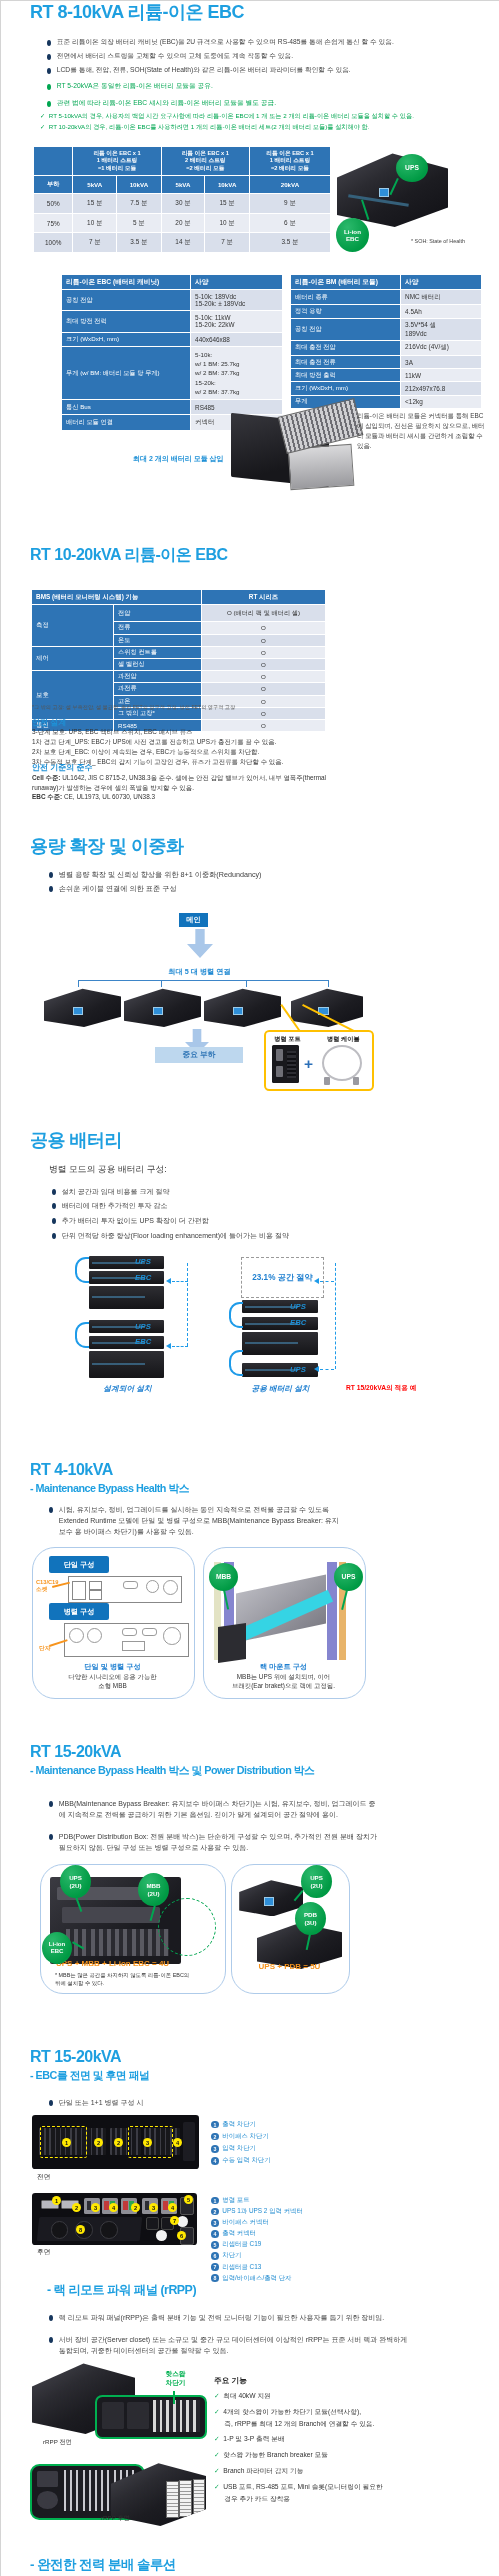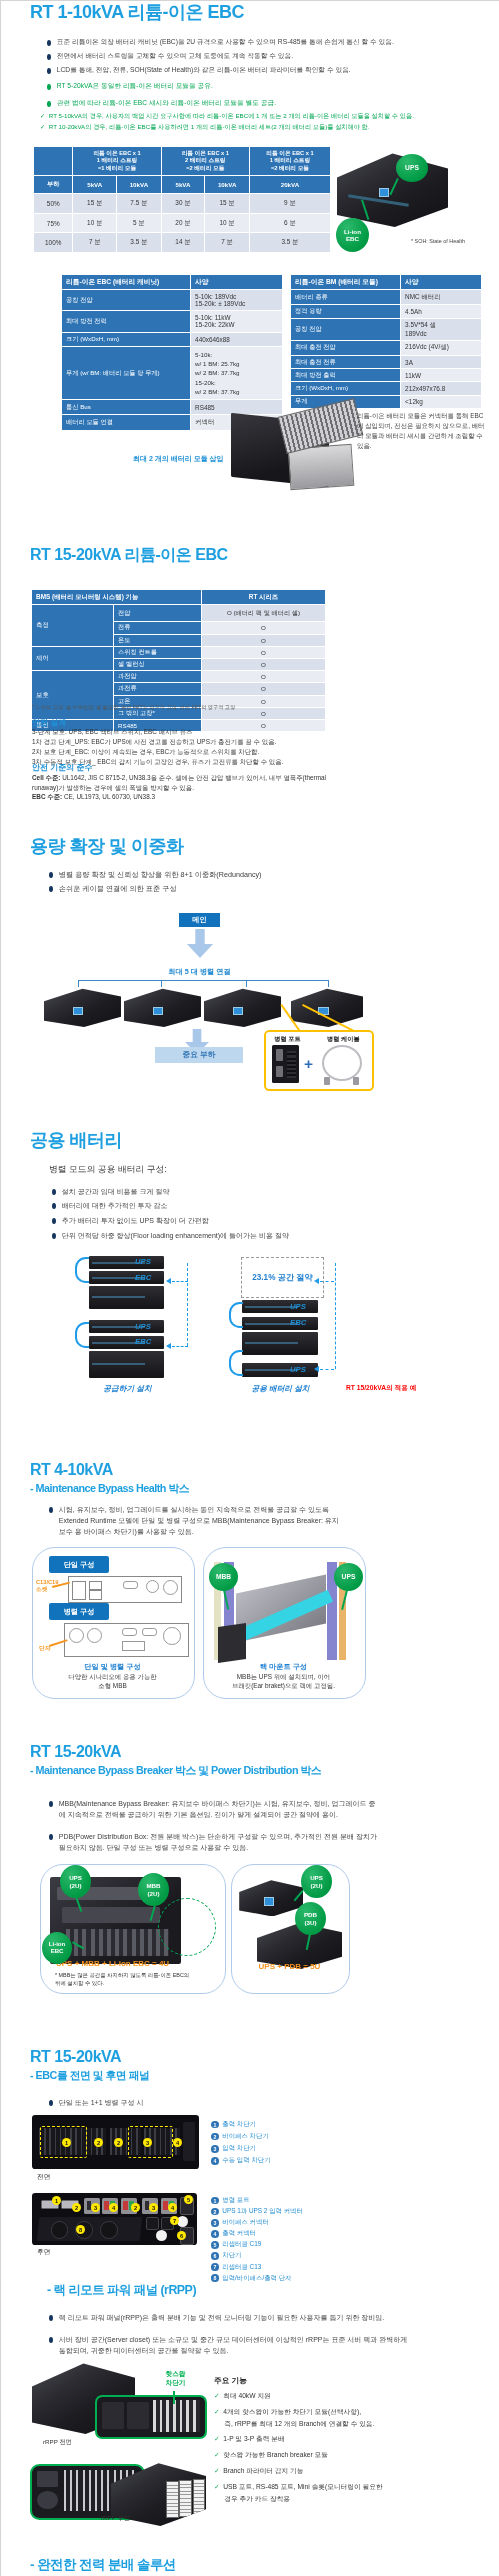--- a/index.html
+++ b/index.html
@@ -68,21 +68,21 @@
   .connblock { position:absolute; background:#8f8f96; border-radius:1.5px; }
   .connblock i { position:absolute; top:2.6px; width:4.6px; height:9.3px; display:block; }
   .whitecirc { position:absolute; border-radius:50%; background:#f2f2f2; }
   .yline { position:absolute; height:1.5px; background:#ffc000; transform-origin:0 0; }
 </style>
 </head>
 <body>
 
 <div id="page">
 
-  <div class="abs sec-title" style="left:30px; top:3.1px; font-size:18px;">RT 1-10kVA 리튬-이온 EBC</div>
+  <div class="abs sec-title" style="left:30px; top:3.1px; font-size:18px;">RT 8-10kVA 리튬-이온 EBC</div>
 
   <div class="abs bullet" style="left:47px; top:38px; width:422px; font-size:6.7px;">
     <span class="dot"></span>
       <span>표준 리튬이온 외장 배터리 캐비닛 (EBC)을 2U 규격으로 사용할 수 있으며 RS-485를 통해 손쉽게 통신 할 수 있음.</span>
   </div>
   <div class="abs bullet" style="left:47px; top:52px; width:422px; font-size:6.7px;">
     <span class="dot"></span>
       <span>전면에서 배터리 스트링을 교체할 수 있으며 교체 도중에도 계속 작동할 수 있음.</span>
   </div>
   <div class="abs bullet" style="left:47px; top:66px; width:422px; font-size:6.7px;">
@@ -260,21 +260,21 @@
         </tr>
   </tbody>
     </table>
 
   <div class="abs" style="left:231px; top:418px; width:98px; height:64px; background:linear-gradient(160deg,#37373d,#17171b 70%); transform:skewY(6deg); border-radius:1.5px;"></div>
   <div class="abs" style="left:289px; top:446px; width:62px; height:40px; background:linear-gradient(#d9d9db,#9a9a9e); border:0.5px solid #777; transform:rotate(-4deg);"></div>
   <div class="abs" style="left:281px; top:407px; width:77px; height:36px; background:repeating-linear-gradient(90deg,#cfcfd2 0 2.6px,#6e6e74 2.6px 4.6px); border:0.5px solid #666; transform:rotate(-14deg);"></div>
   <div class="abs" style="left:133px; top:454px; font-size:7px; color:#1e90d6; font-weight:bold;">최대 2 개의 배터리 모듈 삽입</div>
   <div class="abs" style="left:357px; top:411px; width:130px; font-size:6.4px; color:#3c3c3c; line-height:1.55;">리튬-이온 배터리 모듈은 커넥터를 통해 EBC에 삽입되며, 전선은 필요하지 않으므로, 배터리 모듈과 배터리 섀시를 간편하게 조립할 수 있음.</div>
 
-  <div class="abs sec-title" style="left:30px; top:547px; font-size:16px;">RT 15-20kVA 리튬-이온 EBC</div>
+  <div class="abs sec-title" style="left:30px; top:547px; font-size:16px;">RT 10-20kVA 리튬-이온 EBC</div>
 
   <table class="tbl" style="left:31px; top:589px; width:293px;">
     <colgroup>
         <col style="width:81px">
         <col style="width:87px">
         <col style="width:123px">
       </colgroup>
     <tbody>
         <tr>
       <th colspan="2" class="hblue" style="font-size:6.4px; text-align:left; padding:2.6px 4.1px;">BMS (배터리 모니터링 시스템) 기능</th>
@@ -346,21 +346,21 @@
   <div class="abs sec-title" style="left:30px; top:837px; font-size:18px;">용량 확장 및 이중화</div>
   <div class="abs bullet" style="left:49px; top:870px; width:392px; font-size:7.2px;">
     <span class="dot"></span>
       <span>병렬 용량 확장 및 신뢰성 향상을 위한  8+1 이중화(Redundancy)</span>
   </div>
   <div class="abs bullet" style="left:49px; top:884px; width:392px; font-size:7.2px;">
     <span class="dot"></span>
       <span>손쉬운 케이블 연결에 의한 표준 구성</span>
   </div>
 
-  <div class="abs" style="left:179px; top:913px; width:41px; height:14.4px; background:#1273bc; color:#fff; font-weight:bold; font-size:7.2px; display:flex; align-items:center; justify-content:center;">메인</div>
+  <div class="abs" style="left:179px; top:913px; width:29px; height:14.4px; background:#1273bc; color:#fff; font-weight:bold; font-size:7.2px; display:flex; align-items:center; justify-content:center;">메인</div>
   <div class="bigarrow" style="left:187px; top:929px; width:26px; height:29px;"></div>
   <div class="abs" style="left:131px; top:967px; width:137px; text-align:center; font-size:7.2px; font-weight:bold; color:#1e88d2;">최대 5 대 병렬 연결</div>
 
   <div class="abs" style="left:78px; top:980px; width:250px; border-top:1.3px solid #3d85c8;"></div>
   <div class="abs" style="left:78px; top:980px; width:1.3px; height:7.2px; background:#3d85c8;"></div>
   <div class="abs" style="left:161px; top:980px; width:1.3px; height:7.2px; background:#3d85c8;"></div>
   <div class="abs" style="left:246px; top:980px; width:1.3px; height:7.2px; background:#3d85c8;"></div>
   <div class="abs" style="left:328px; top:980px; width:1.3px; height:7.2px; background:#3d85c8;"></div>
 
   <div class="iso" style="left:44px;  top:988px; width:77px; height:39px;">
@@ -424,21 +424,21 @@
   <span class="ulabel" style="left:135px; top:1322px; font-size:7.7px;">UPS</span>
   <div class="runit" style="left:89px; top:1336px; width:75px; height:13.4px;"></div>
   <span class="ulabel" style="left:135px; top:1337px; font-size:7.7px;">EBC</span>
   <div class="runit" style="left:89px; top:1351px; width:75px; height:27px;"></div>
   <div class="curve" style="left:75px; top:1322px;"></div>
   <div class="dashV" style="left:187px; top:1263px; height:83px;"></div>
   <div class="dashH" style="left:172px; top:1281px; width:15.5px;"></div>
   <div class="triL" style="left:166px; top:1278px;"></div>
   <div class="dashH" style="left:172px; top:1346px; width:15.5px;"></div>
   <div class="triL" style="left:166px; top:1343px;"></div>
-  <div class="abs" style="left:89px; top:1384px; width:77px; text-align:center; font-size:7.7px; font-weight:bold; font-style:italic; color:#1e7fd0;">공급하기 설치</div>
+  <div class="abs" style="left:89px; top:1384px; width:77px; text-align:center; font-size:7.7px; font-weight:bold; font-style:italic; color:#1e7fd0;">설계되어 설치</div>
 
   <div class="abs" style="left:241px; top:1257px; width:81px; height:39px; border:1px dashed #9a9a9a; display:flex; align-items:center; justify-content:center; font-size:8.2px; font-weight:bold; color:#1e7fd0;">23.1% 공간 절약</div>
   <div class="runit" style="left:242px; top:1300px; width:76px; height:13.4px;"></div>
   <span class="ulabel" style="left:290px; top:1302px; font-size:7.7px;">UPS</span>
   <div class="runit" style="left:242px; top:1317px; width:76px; height:13.4px;"></div>
   <span class="ulabel" style="left:290px; top:1318px; font-size:7.7px;">EBC</span>
   <div class="runit" style="left:242px; top:1332px; width:76px; height:23px;"></div>
   <div class="runit" style="left:242px; top:1363px; width:76px; height:14.4px;"></div>
   <span class="ulabel" style="left:290px; top:1365px; font-size:7.7px;">UPS</span>
   <div class="curve" style="left:229px; top:1302px;"></div>
@@ -497,21 +497,21 @@
   </div>
   <div class="goval" style="left:209px; top:1563px; width:29px; height:28px; font-size:6.7px;">MBB</div>
   <div class="goval" style="left:334px; top:1563px; width:29px; height:28px; font-size:6.7px;">UPS</div>
   <div class="stem" style="left:223px; top:1590px; width:1.5px; height:19.6px; transform:rotate(-12deg);"></div>
   <div class="stem" style="left:346px; top:1590px; width:1.5px; height:19.6px; transform:rotate(14deg);"></div>
   <div class="abs" style="left:203px; top:1662px; width:161px; text-align:center; font-size:7.2px; font-weight:bold; color:#1e7fd0;">랙 마운트 구성</div>
   <div class="abs pre" style="left:203px; top:1672px; width:161px; text-align:center; font-size:6.4px; color:#333; line-height:1.45;">MBB는 UPS 위에 설치되며, 이어
 브래킷(Ear braket)으로 랙에 고정됨.</div>
 
   <div class="abs sec-title" style="left:30px; top:1744px; font-size:16px;">RT 15-20kVA</div>
-  <div class="abs sec-title" style="left:30px; top:1765px; font-size:10.8px;">- Maintenance Bypass Breaker 박스 및 Power Distribution 박스</div>
+  <div class="abs sec-title" style="left:30px; top:1765px; font-size:10.8px;">- Maintenance Bypass Health 박스 및 Power Distribution 박스</div>
   <div class="abs bullet" style="left:49px; top:1799px; width:330px; font-size:7px; line-height:1.55;">
     <span class="dot"></span>
       <span>MBB(Maintenance Bypass Breaker: 유지보수 바이패스 차단기)는 시험, 유지보수, 정비, 업그레이드 중에 지속적으로 전력을 공급하기 위한 기본 옵션임. 깊이가 얕게 설계되어 공간 절약에 용이.</span>
   </div>
   <div class="abs bullet" style="left:49px; top:1832px; width:330px; font-size:7px; line-height:1.55;">
     <span class="dot"></span>
       <span>PDB(Power Distribution Box: 전원 분배 박스)는 단순하게 구성할 수 있으며, 추가적인 전원 분배 장치가 필요하지 않음. 단일 구성 또는 병렬 구성으로 사용할 수 있음.</span>
   </div>
 
   <div class="panel" style="left:40px; top:1864px; width:184px; height:128px; overflow:hidden;">

